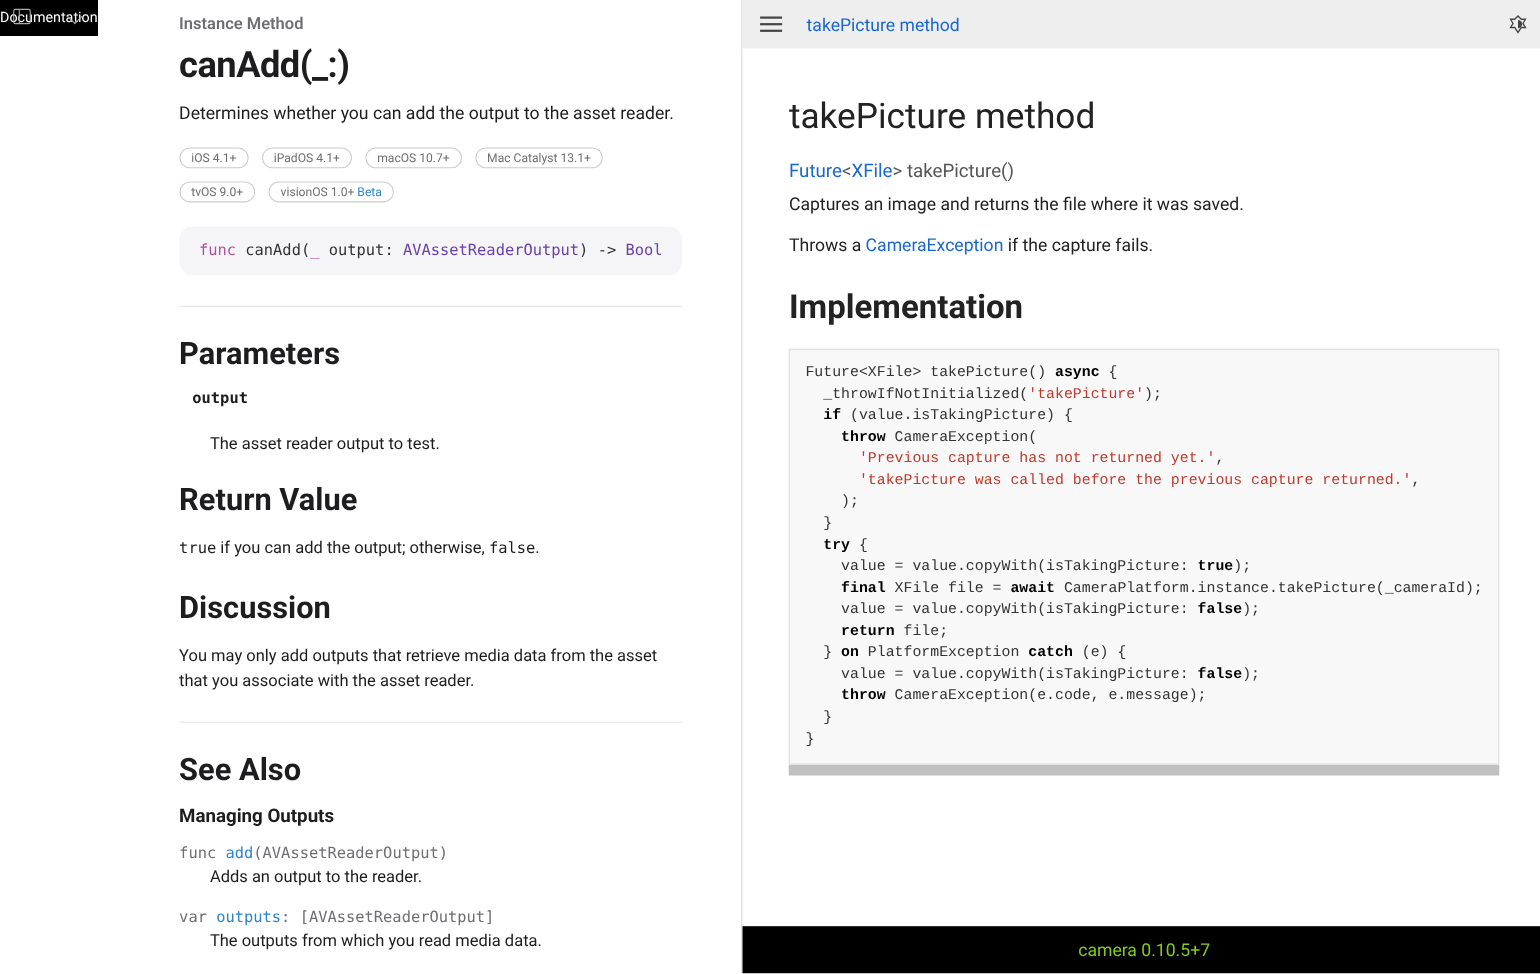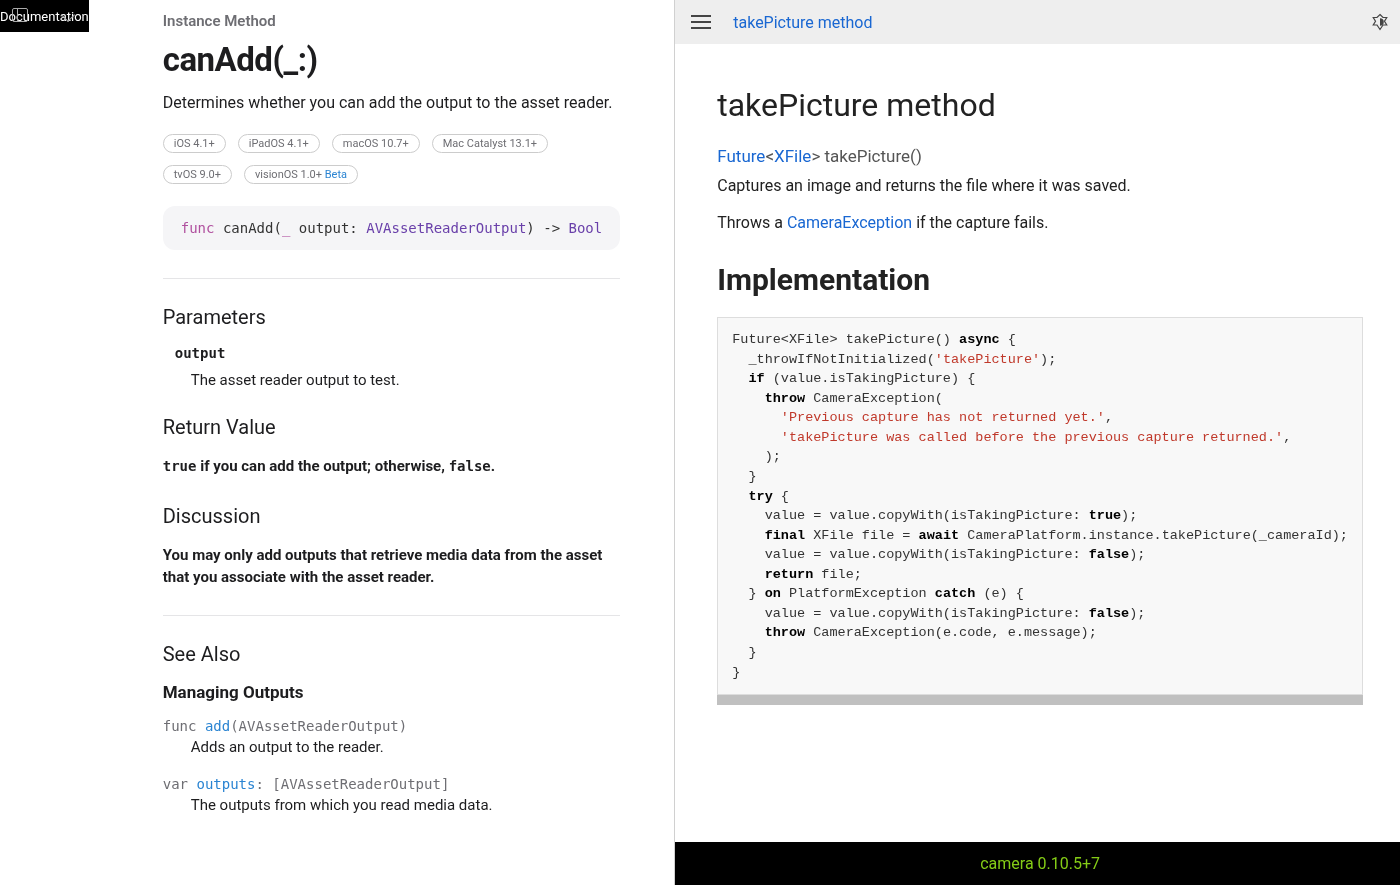--- a/index.html
+++ b/index.html
@@ -80,25 +80,25 @@
   padding: 14px 18px;
   font-family: "SF Mono", Menlo, Consolas, monospace;
   font-size: 14px;
   margin-bottom: 28px;
   white-space: nowrap;
 }
 .kw { color: #b0509f; }
 .typ { color: #6a40aa; }
 .plain { color: #333; }
 hr.sep { border: none; border-top: 1px solid #e5e5e7; margin: 4px 0 26px 0; }
-.section-h2 { font-size: 20px; font-weight: 400; margin-bottom: 16px; }
+.section-h2 { font-size: 28px; font-weight: 700; margin-bottom: 16px; }
 .section-h3 { font-size: 17px; font-weight: 700; margin-bottom: 16px; }
-.param-name { font-family: "SF Mono", Menlo, monospace; font-size: 14px; font-weight: 600; margin-left: 12px; margin-bottom: 10px; }
+.param-name { font-family: "SF Mono", Menlo, monospace; font-size: 14px; font-weight: 600; margin-left: 12px; margin-bottom: 24px; }
 .param-desc { font-size: 15px; margin-left: 28px; color: #1d1d1f; margin-bottom: 26px; }
-.body-text { font-size: 15px; color: #1d1d1f; margin-bottom: 26px; line-height: 1.5; font-weight: bold; }
+.body-text { font-size: 15px; color: #1d1d1f; margin-bottom: 26px; line-height: 1.5; }
 .code-inline { font-family: "SF Mono", Menlo, monospace; font-size: 14px; }
 .seealso-item { font-family: "SF Mono", Menlo, monospace; font-size: 14px; color: #6e6e73; margin-bottom: 4px; }
 .seealso-item .link { color: #2a84d2; }
 .seealso-desc { font-size: 15px; color: #1d1d1f; margin-left: 28px; margin-bottom: 20px; }
 
 .right-pane {
   flex: 1;
   height: 100%;
   display: flex;
   flex-direction: column;

